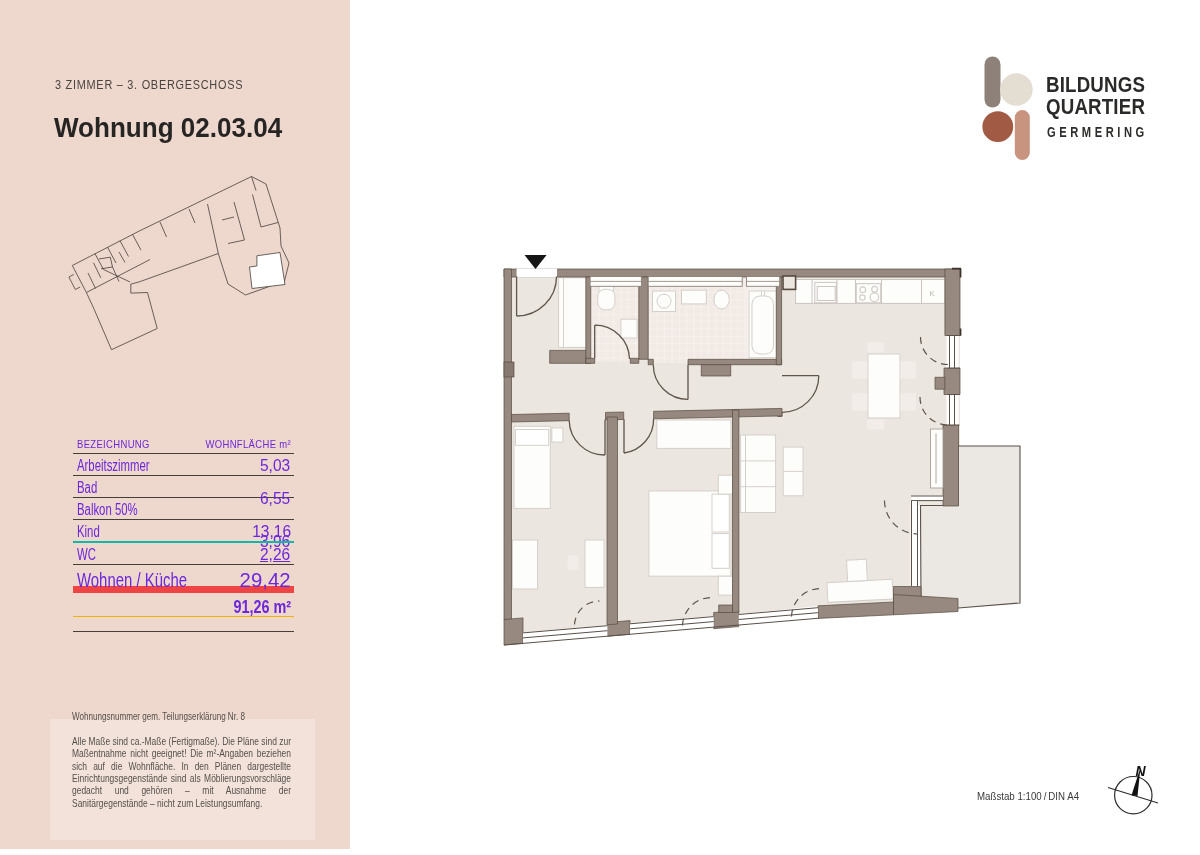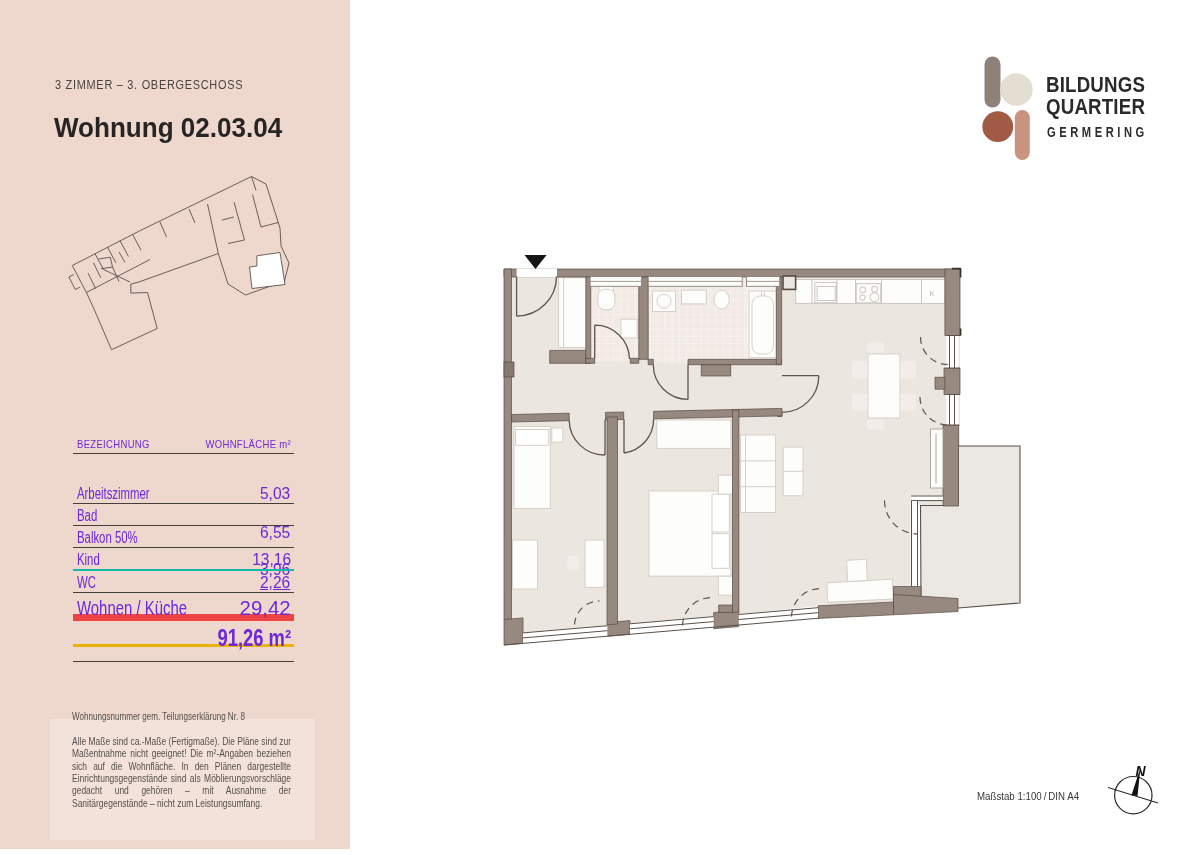--- a/index.html
+++ b/index.html
@@ -17,28 +17,28 @@
 
 <div class="abs" style="left:54px;top:112px;width:300px;font-size:28px;font-weight:bold;color:#262524;transform:scaleX(0.93);transform-origin:left top;">Wohnung 02.03.04</div>
 
 <div class="abs" style="left:72.9px;top:432px;width:220.7px;color:#6d28d9;">
 
   <div style="height:20.7px;border-bottom:1px solid #463e39;position:relative;">
     <span style="position:absolute;left:4px;top:6px;font-size:10.5px;letter-spacing:0.4px;transform:scaleX(0.9);transform-origin:left top;">BEZEICHNUNG</span>
     <span style="position:absolute;right:3px;top:5.5px;font-size:10.5px;letter-spacing:0.4px;transform:scaleX(0.9);transform-origin:right top;">WOHNFLÄCHE m²</span>
   </div>
 
-  <div style="height:21.05px;border-bottom:1px solid #463e39;position:relative;font-size:16px;margin-top:28px;">
+  <div style="height:21.05px;border-bottom:1px solid #463e39;position:relative;font-size:16px;">
     <span style="position:absolute;left:4px;top:3px;transform:scaleX(0.71);transform-origin:left top;">Arbeitszimmer</span>
     <span style="position:absolute;right:3px;top:3px;transform:scaleX(0.97);transform-origin:right top;">5,03</span>
   </div>
 
   <div style="height:21.05px;border-bottom:1px solid #463e39;position:relative;font-size:16px;">
     <span style="position:absolute;left:4px;top:3px;transform:scaleX(0.71);transform-origin:left top;">Bad</span>
-    <span style="position:absolute;right:3px;top:20px;transform:scaleX(0.97);transform-origin:right top;margin-left:31px;">6,55</span>
+    <span style="position:absolute;right:3px;top:14px;transform:scaleX(0.97);transform-origin:right top;margin-left:31px;">6,55</span>
   </div>
 
   <div style="height:21.05px;border-bottom:1px solid #463e39;position:relative;font-size:16px;">
     <span style="position:absolute;left:4px;top:3px;transform:scaleX(0.71);transform-origin:left top;">Balkon 50%</span>
     <span style="position:absolute;right:3px;top:3px;transform:scaleX(0.97);transform-origin:right top;margin-top:32px;">3,96</span>
   </div>
 
 
   <div style="height:21.05px;border-bottom:2px solid #14b8a6;position:relative;font-size:16px;">
     <span style="position:absolute;left:4px;top:3px;transform:scaleX(0.71);transform-origin:left top;">Kind</span>
@@ -49,21 +49,21 @@
   <div style="height:21.05px;border-bottom:1px solid #463e39;position:relative;font-size:16px;">
     <span style="position:absolute;left:4px;top:3px;transform:scaleX(0.71);transform-origin:left top;">WC</span>
     <span style="position:absolute;right:3px;top:3px;transform:scaleX(0.97);transform-origin:right top;text-decoration:underline;">2,26</span>
   </div>
 
   <div style="height:21.05px;border-bottom:7px solid #ef4444;position:relative;font-size:21px;">
     <span style="position:absolute;left:4px;top:3px;transform:scaleX(0.71);transform-origin:left top;">Wohnen / Küche</span>
     <span style="position:absolute;right:3px;top:3px;transform:scaleX(0.97);transform-origin:right top;">29,42</span>
   </div>
 
-  <div style="height:23.2px;border-bottom:3px solid #eab308;position:relative;font-size:23px;font-weight:bold;">
+  <div style="height:23.2px;border-bottom:1px solid #eab308;position:relative;font-size:18px;font-weight:bold;">
     <span style="position:absolute;right:3px;top:4px;transform:scaleX(0.8);transform-origin:right top;">91,26 m²</span>
   </div>
 
   <div style="height:13.6px;border-bottom:1px solid #463e39;"></div>
 </div>
 
 <div class="abs" style="left:72px;top:710px;width:300px;font-size:11.5px;color:#55504c;transform:scaleX(0.702);transform-origin:left top;">Wohnungsnummer gem. Teilungserklärung Nr. 8</div>
 
 <div class="abs" style="left:72px;top:735px;width:298px;font-size:11.5px;line-height:12.35px;color:#55504c;transform:scaleX(0.735);transform-origin:left top;">
   <div style="text-align-last:justify;">Alle Maße sind ca.-Maße (Fertigmaße). Die Pläne sind zur</div>

